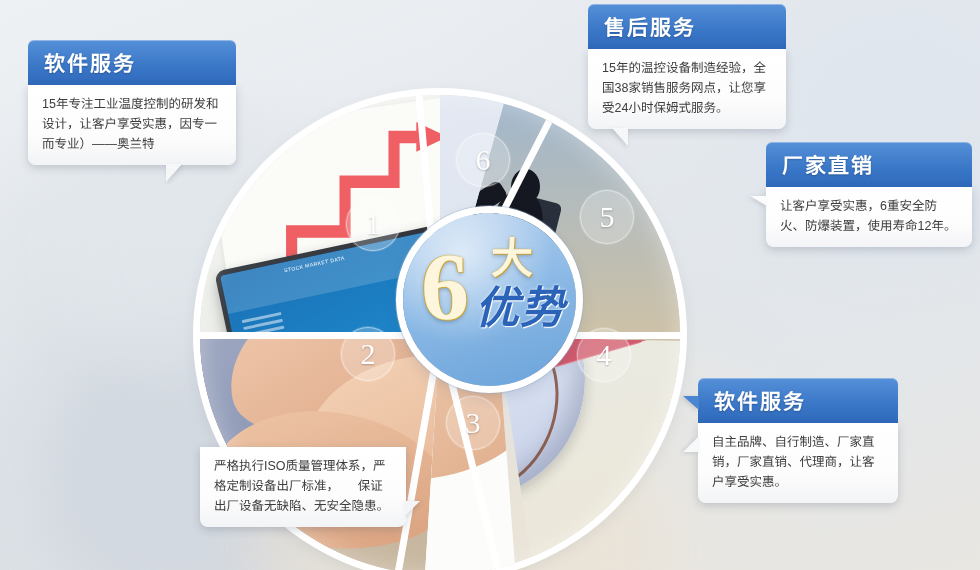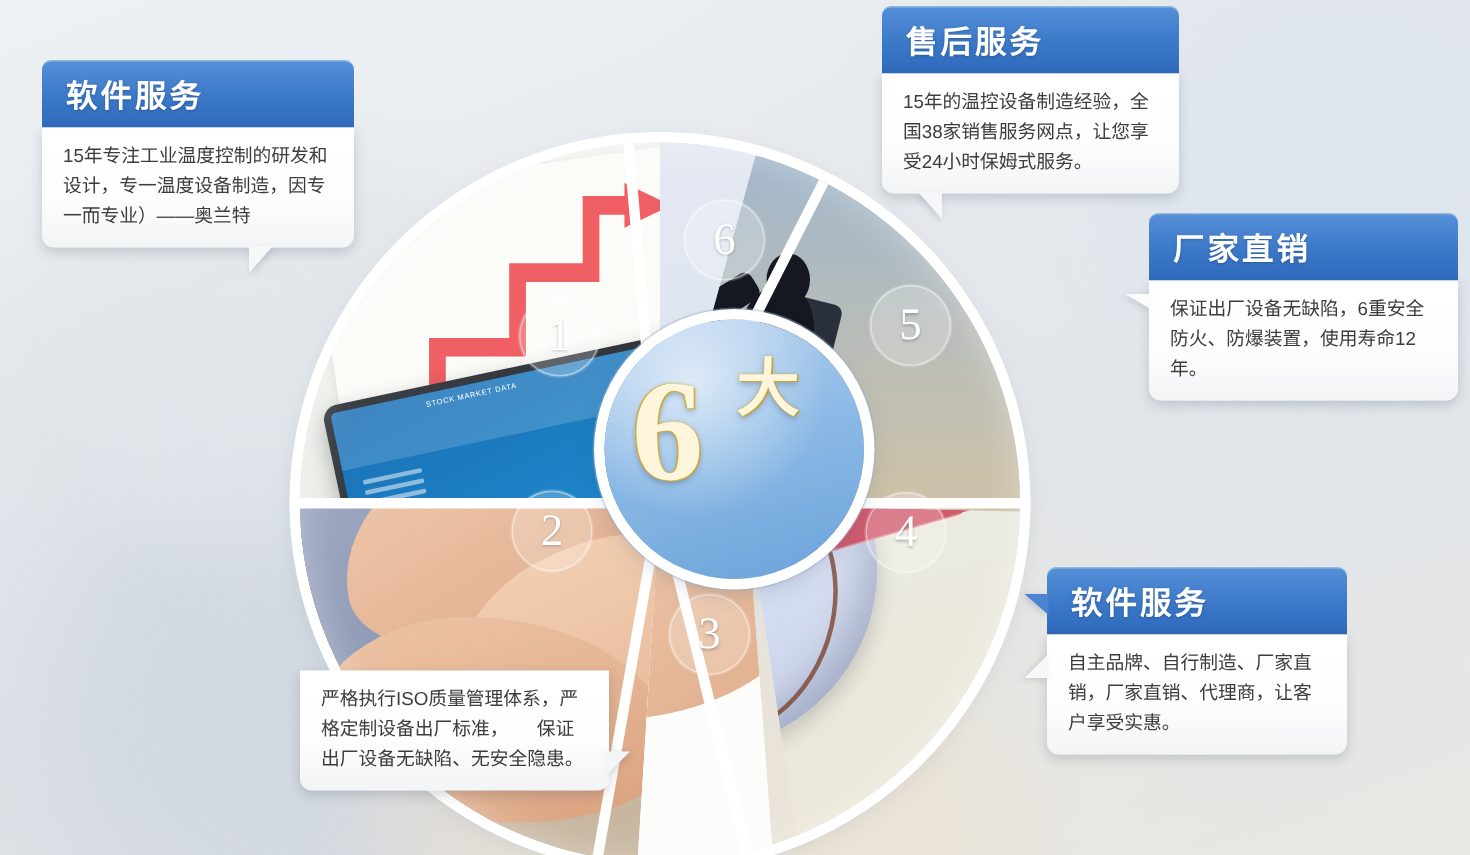--- a/index.html
+++ b/index.html
@@ -325,43 +325,44 @@
   <div class="numdot n1">1</div>
   <div class="numdot n2">2</div>
   <div class="numdot n3">3</div>
   <div class="numdot n4">4</div>
   <div class="numdot n5">5</div>
   <div class="numdot n6">6</div>
 
   <div id="center">
     <span class="big6">6</span>
     <span class="da">大</span>
+    <span class="ys">优势</span>
   </div>
 
   <div class="callout" id="co-team">
     <div class="hd">软件服务</div>
-    <div class="bd">15年专注工业温度控制的研发和设计，专一温度设备制造，因专一而专业）——奥兰特</div>
+    <div class="bd">15年专注工业温度控制的研发和设计，让客户享受实惠，因专一而专业）——奥兰特</div>
     <div class="tail"></div>
   </div>
 
 
   <div class="callout" id="co-quality">
     <div class="bd">严格执行ISO质量管理体系，严格定制设备出厂标准，　　保证出厂设备无缺陷、无安全隐患。</div>
     <div class="tail"></div>
   </div>
 
   <div class="callout" id="co-after">
     <div class="hd">售后服务</div>
     <div class="bd">15年的温控设备制造经验，全国38家销售服务网点，让您享受24小时保姆式服务。</div>
     <div class="tail"></div>
   </div>
 
   <div class="callout" id="co-hardware">
     <div class="hd">厂家直销</div>
-    <div class="bd">保证出厂设备无缺陷，6重安全防火、防爆装置，使用寿命12年。</div>
+    <div class="bd">让客户享受实惠，6重安全防火、防爆装置，使用寿命12年。</div>
     <div class="tail"></div>
   </div>
 
   <div class="callout" id="co-software">
     <div class="hd">软件服务</div>
     <div class="bd">自主品牌、自行制造、厂家直销，厂家直销、代理商，让客户享受实惠。</div>
     <div class="tail"></div>
     <div class="tail2"></div>
   </div>
 

